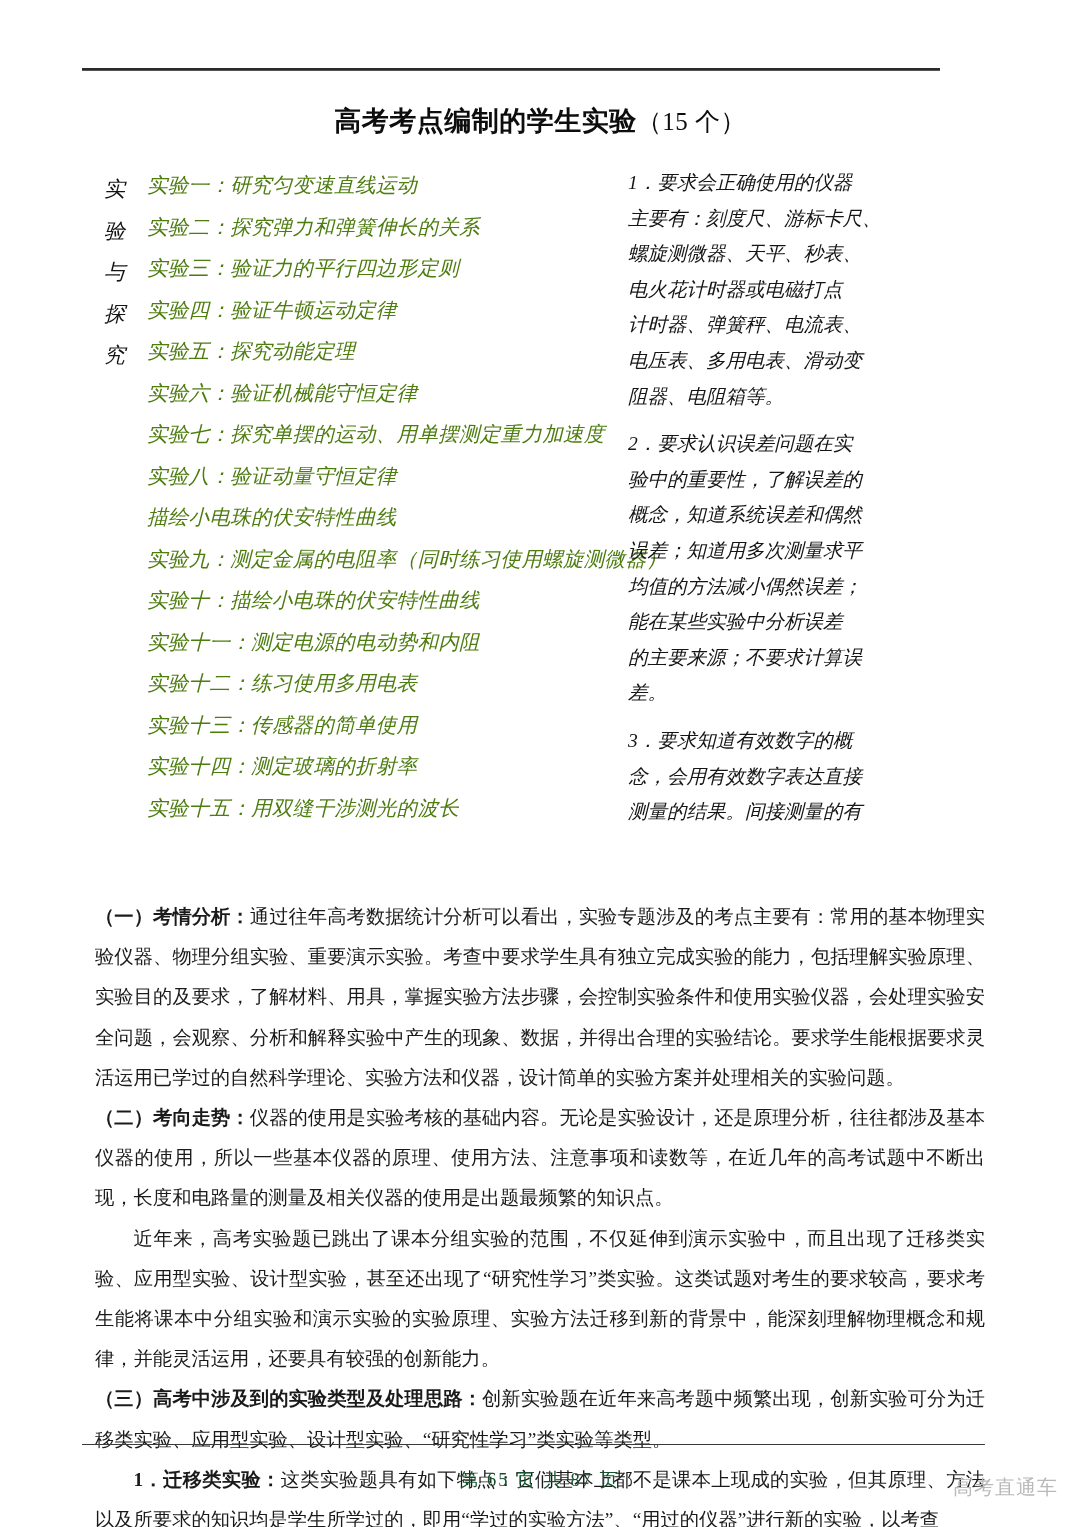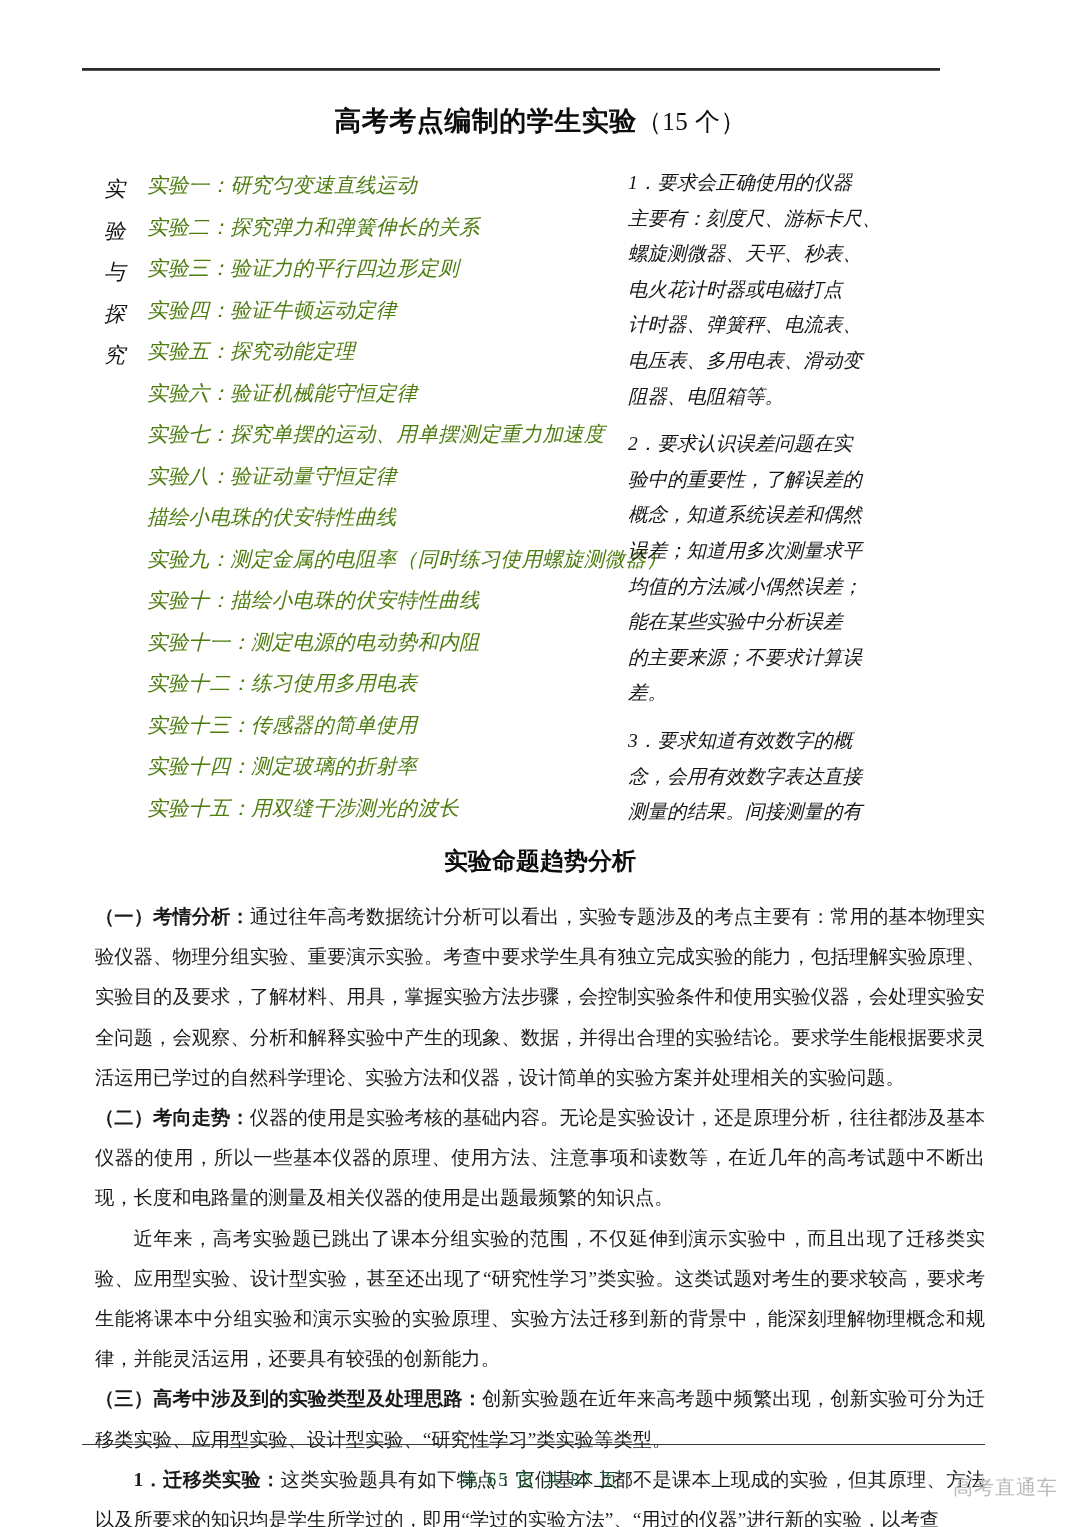--- a/index.html
+++ b/index.html
@@ -232,21 +232,20 @@
 
       <div class="req-block">
         <p>3．要求知道有效数字的概</p>
         <p>念，会用有效数字表达直接</p>
         <p>测量的结果。间接测量的有</p>
       </div>
 
     </div>
   </div>
 
-  <div class="section-title">实验命题趋势分析</div>
 
   <div class="body-text">
     <p><span class="lead">（一）考情分析：</span><span>通过往年高考数据统计分析可以看出，实验专题涉及的考点主要有：常用的基本物理实验仪器、物理分组实验、重要演示实验。考查中要求学生具有独立完成实验的能力，包括理解实验原理、实验目的及要求，了解材料、用具，掌握实验方法步骤，会控制实验条件和使用实验仪器，会处理实验安全问题，会观察、分析和解释实验中产生的现象、数据，并得出合理的实验结论。要求学生能根据要求灵活运用已学过的自然科学理论、实验方法和仪器，设计简单的实验方案并处理相关的实验问题。</span></p>
     <p><span class="lead">（二）考向走势：</span><span>仪器的使用是实验考核的基础内容。无论是实验设计，还是原理分析，往往都涉及基本仪器的使用，所以一些基本仪器的原理、使用方法、注意事项和读数等，在近几年的高考试题中不断出现，长度和电路量的测量及相关仪器的使用是出题最频繁的知识点。</span></p>
     <p class="ind"><span>近年来，高考实验题已跳出了课本分组实验的范围，不仅延伸到演示实验中，而且出现了迁移类实验、应用型实验、设计型实验，甚至还出现了“研究性学习”类实验。这类试题对考生的要求较高，要求考生能将课本中分组实验和演示实验的实验原理、实验方法迁移到新的背景中，能深刻理解物理概念和规律，并能灵活运用，还要具有较强的创新能力。</span></p>
     <p><span class="lead">（三）高考中涉及到的实验类型及处理思路：</span><span>创新实验题在近年来高考题中频繁出现，创新实验可分为迁移类实验、应用型实验、设计型实验、“研究性学习”类实验等类型。</span></p>
     <p class="ind"><span class="lead">1．迁移类实验：</span><span>这类实验题具有如下特点：它们基本上都不是课本上现成的实验，但其原理、方法以及所要求的知识均是学生所学过的，即用“学过的实验方法”、“用过的仪器”进行新的实验，以考查</span></p>
   </div>
 
   <div class="rule-bottom"></div>

